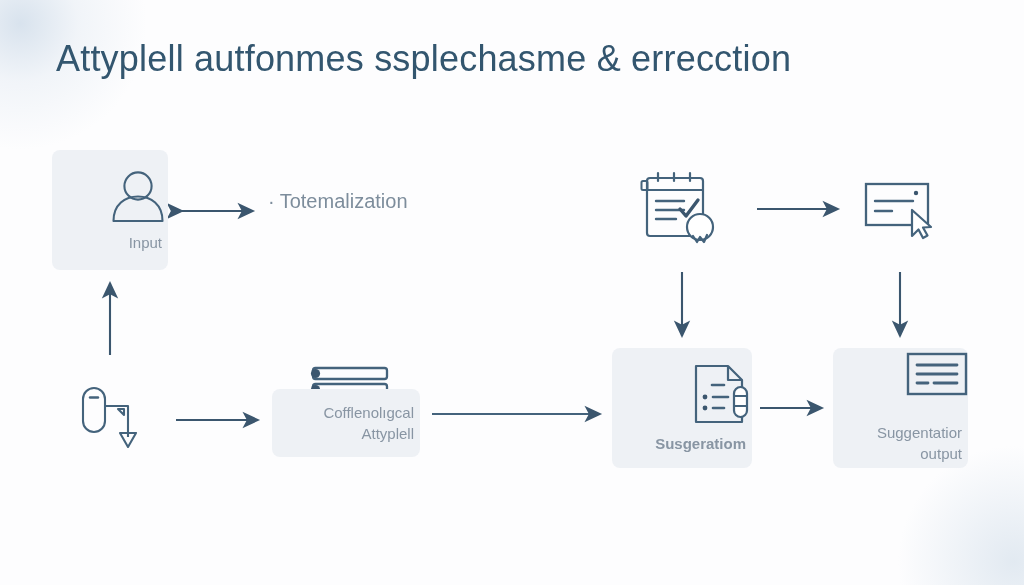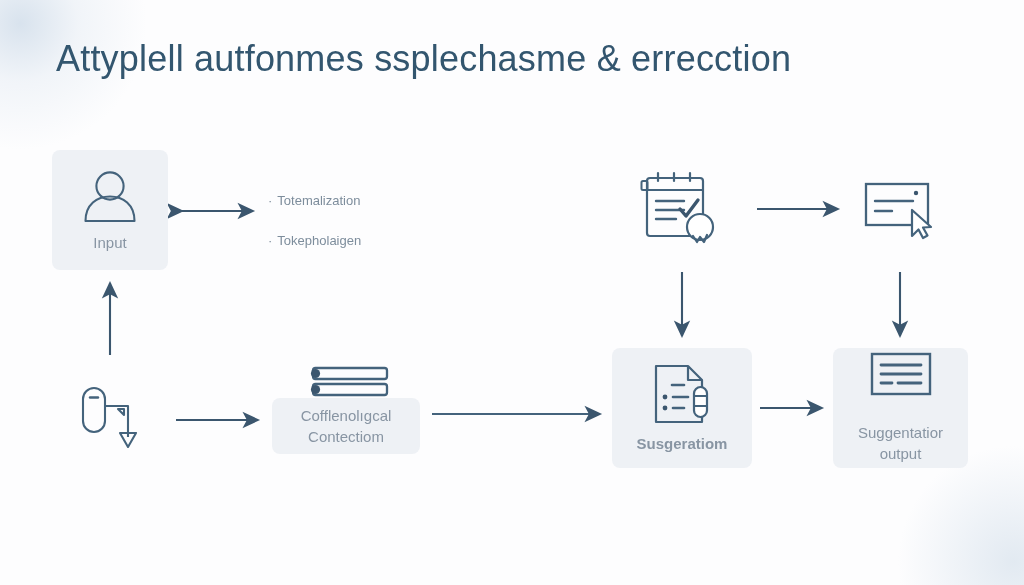--- a/index.html
+++ b/index.html
@@ -36,21 +36,21 @@
   }
 
   
   .node {
     position: absolute;
     background: #eef1f5;
     border-radius: 8px;
     box-sizing: border-box;
     display: flex;
     flex-direction: column;
-    align-items: center;
+    align-items: flex-end;
     justify-content: center;
   }
   .node-label {
     color: #8895a3;
     font-size: 15px;
     line-height: 21px;
     text-align: center;
     padding: 0 6px;
   }
   .node-icon {
@@ -66,21 +66,21 @@
 
   
   #bullets {
     position: absolute;
     left: 268px;
     top: 190px;
     width: 180px;
   }
   .bullet {
     color: #7d8d9c;
-    font-size: 13px;
+    font-size: 20px;
     line-height: 22px;
     white-space: nowrap;
   }
   .bullet .dot { margin-right: 5px; }
   #bullet-0 { margin-bottom: 18px; }
   #bullet-1 { margin-bottom: 4px; }
 
   
   #arrows {
     position: absolute;
@@ -162,23 +162,20 @@
         <path d="M5.5 53 C5.5 36.5 17 28.5 30 28.5 C43 28.5 54.5 36.5 54.5 53 Z" fill="none" stroke="#44637c" stroke-width="2.1" stroke-linejoin="round"></path>
       </svg>
     </span>
     <div class="node-label" style="margin-top:6px;">Input</div>
   </div>
 
   <div id="bullets">
     <div class="bullet" id="bullet-0">
       <span class="dot">·</span><span>Totemalization</span>
     </div>
-    <div class="bullet" id="bullet-1">
-      <span class="dot">·</span><span>Tokepholaigen</span>
-    </div>
   </div>
 
   <div class="float-icon" style="left:80px; top:385px;">
     <svg width="72" height="68" viewBox="0 0 72 68" xmlns="http://www.w3.org/2000/svg">
       <rect x="3" y="3" width="22" height="44" rx="11" ry="11" fill="none" stroke="#44637c" stroke-width="2.1"></rect>
       <line x1="10" y1="12.5" x2="18" y2="12.5" stroke="#44637c" stroke-width="2.4" stroke-linecap="round"></line>
       <path d="M25 21 L48 21 L48 52" fill="none" stroke="#44637c" stroke-width="2.1" stroke-linejoin="round"></path>
       <path d="M38 24 L44 24 L44 30 Z" fill="none" stroke="#44637c" stroke-width="2.1" stroke-linejoin="round"></path>
       <path d="M40 48 L48 62 L56 48 Z" fill="none" stroke="#44637c" stroke-width="2.1" stroke-linejoin="round"></path>
     </svg>
@@ -186,23 +183,23 @@
 
   <div class="float-icon" style="left:303px; top:366px;">
     <svg width="88" height="34" viewBox="0 0 88 34" xmlns="http://www.w3.org/2000/svg">
       <rect x="10" y="2" width="74" height="11" rx="2.5" fill="none" stroke="#44637c" stroke-width="2.3"></rect>
       <circle cx="12.5" cy="7.5" r="4.6" fill="#3b566e"></circle>
       <rect x="10" y="18" width="74" height="11" rx="2.5" fill="none" stroke="#44637c" stroke-width="2.3"></rect>
       <circle cx="12.5" cy="23.5" r="4.6" fill="#3b566e"></circle>
     </svg>
   </div>
 
-  <div class="node" id="node-context" style="left:272px; top:398px; width:148px; height:56px;">
+  <div class="node" id="node-context" style="left:272px; top:389px; width:148px; height:68px;">
     <div class="node-label">Cofflenolıgcal</div>
-    <div class="node-label">Contectiom</div>
+    <div class="node-label">Attyplell</div>
   </div>
 
   <div class="float-icon" style="left:640px; top:170px;">
     <svg width="86" height="80" viewBox="0 0 86 80" xmlns="http://www.w3.org/2000/svg">
       <rect x="7" y="8" width="56" height="58" rx="3" fill="none" stroke="#44637c" stroke-width="2.2"></rect>
       <line x1="7" y1="20" x2="63" y2="20" stroke="#44637c" stroke-width="2.2"></line>
       <rect x="1.5" y="11" width="6" height="9" rx="1.5" fill="none" stroke="#44637c" stroke-width="2"></rect>
       <line x1="18" y1="3" x2="18" y2="11" stroke="#44637c" stroke-width="2.2" stroke-linecap="round"></line>
       <line x1="34" y1="3" x2="34" y2="11" stroke="#44637c" stroke-width="2.2" stroke-linecap="round"></line>
       <line x1="50" y1="3" x2="50" y2="11" stroke="#44637c" stroke-width="2.2" stroke-linecap="round"></line>

